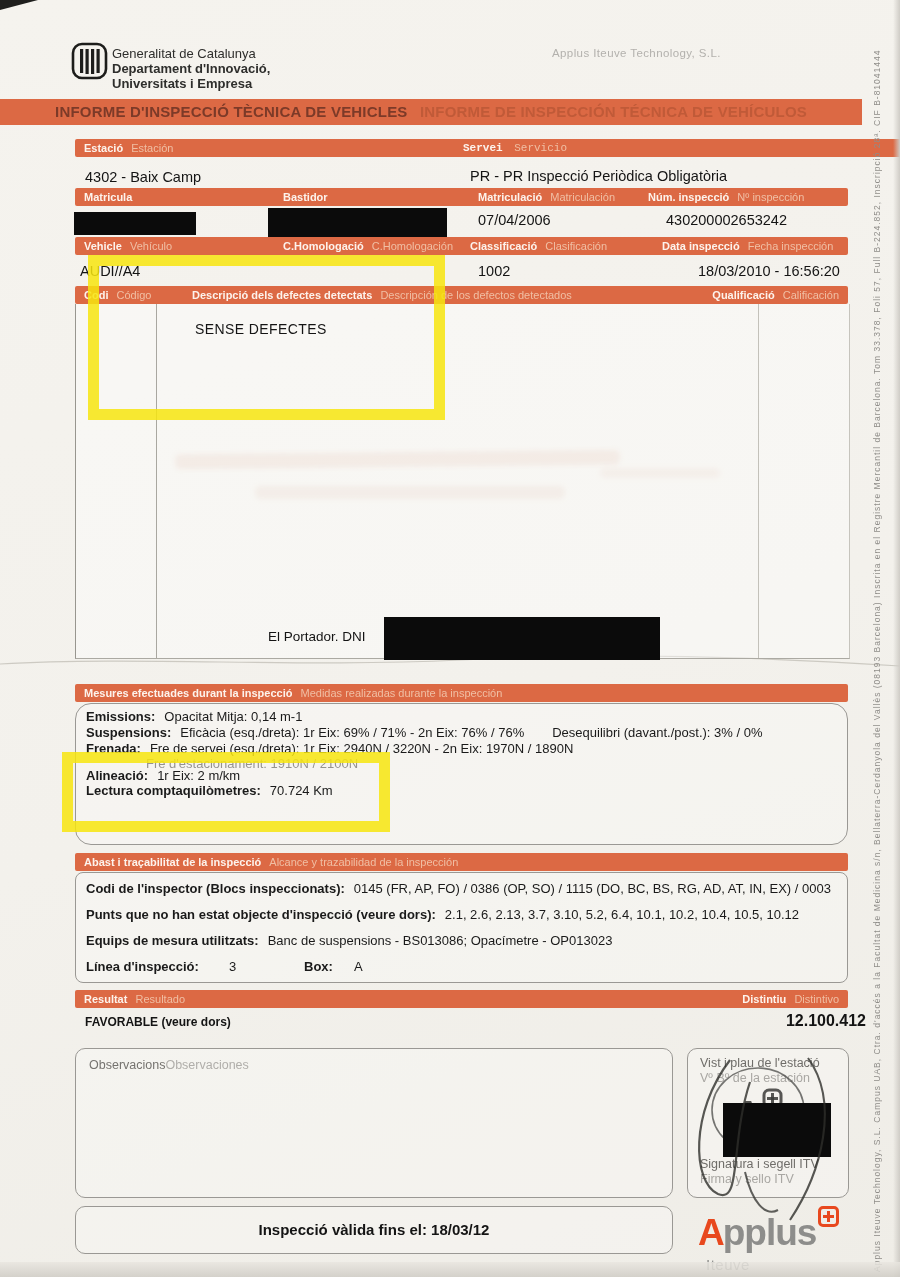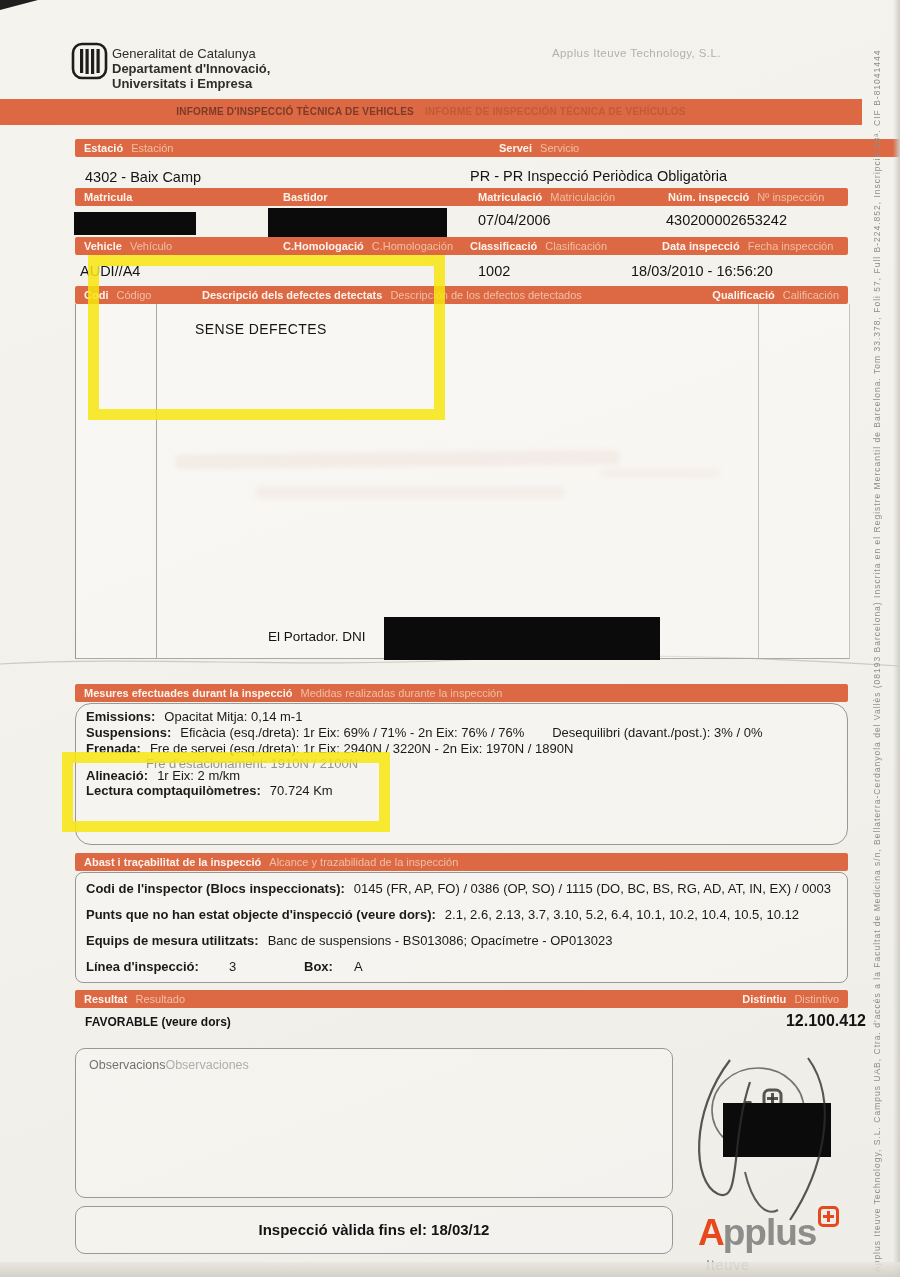--- a/index.html
+++ b/index.html
@@ -13,21 +13,21 @@
         background:linear-gradient(to right,rgba(0,0,0,0),#cfccc6);}
   .edge-bottom{position:absolute;left:0;bottom:0;width:100%;height:15px;
         background:linear-gradient(#e9e6e0,#cfccc5);opacity:.85;}
   .smudge{position:absolute;filter:blur(2.5px);border-radius:6px;}
   
   .org-logo{position:absolute;left:71px;top:42px;}
   .org-text{position:absolute;left:112px;top:46px;font-size:13px;line-height:15px;color:#2e2e2c;}
   .org-text .b{font-weight:bold;}
   .company-top{position:absolute;left:552px;top:47px;font-size:11.5px;color:#b3b1ad;letter-spacing:.4px;}
   .titlebar{position:absolute;left:0;top:99px;width:862px;height:26px;background:#dc6944;
-        text-align:center;font-size:10px;font-weight:bold;letter-spacing:.2px;line-height:26px;white-space:nowrap;}
+        text-align:center;font-size:15px;font-weight:bold;letter-spacing:.2px;line-height:26px;white-space:nowrap;}
   .titlebar .ca{color:#7c3a28;}
   .titlebar .es{color:#c05a38;margin-left:8px;}
   
   .obar{position:absolute;background:#dc6944;height:18px;border-radius:2px;font-size:11px;line-height:18px;}
   .obar .col,.obar .colr{position:absolute;top:0;white-space:nowrap;}
   .obar .colr{right:9px;}
   .obar .ca{font-weight:bold;color:#fdf3ec;}
   .obar .es{color:#f0bfa4;margin-left:5px;}
   
   .val{position:absolute;font-size:14.5px;color:#141414;white-space:nowrap;}
@@ -96,36 +96,36 @@
   <div class="titlebar">
     <span class="ca">INFORME D'INSPECCIÓ TÈCNICA DE VEHICLES</span>
     <span class="es">INFORME DE INSPECCIÓN TÉCNICA DE VEHÍCULOS</span>
   </div>
 
   <div class="obar" style="left:75px;top:139px;width:855px;">
     <span class="col" style="left:9px;">
       <span class="ca">Estació</span>
       <span class="es">Estación</span>
     </span>
-    <span class="col" style="left:424px;">
+    <span class="col" style="left:388px;font-family:Liberation Mono, monospace;">
       <span class="ca">Servei</span>
       <span class="es">Servicio</span>
     </span>
   </div>
   <div class="val" style="left:85px;top:169px;">4302 - Baix Camp</div>
   <div class="val" style="left:470px;top:168px;">PR - PR Inspecció Periòdica Obligatòria</div>
 
   <div class="obar" style="left:75px;top:188px;width:773px;">
     <span class="col" style="left:9px;"><span class="ca">Matricula</span></span>
     <span class="col" style="left:208px;"><span class="ca">Bastidor</span></span>
     <span class="col" style="left:403px;">
       <span class="ca">Matriculació</span>
       <span class="es">Matriculación</span>
     </span>
-    <span class="col" style="left:593px;">
+    <span class="col" style="left:573px;">
       <span class="ca">Núm. inspecció</span>
       <span class="es">Nº inspección</span>
     </span>
   </div>
   <div class="redact" style="left:74px;top:212px;width:122px;height:23px;"></div>
   <div class="redact" style="left:268px;top:208px;width:179px;height:29px;"></div>
   <div class="val" style="left:478px;top:212px;">07/04/2006</div>
   <div class="val" style="left:666px;top:212px;">430200002653242</div>
 
   <div class="obar" style="left:75px;top:237px;width:773px;">
@@ -141,28 +141,28 @@
       <span class="ca">Classificació</span>
       <span class="es">Clasificación</span>
     </span>
     <span class="col" style="left:587px;">
       <span class="ca">Data inspecció</span>
       <span class="es">Fecha inspección</span>
     </span>
   </div>
   <div class="val" style="left:80px;top:263px;">AUDI//A4</div>
   <div class="val" style="left:466px;top:263px;margin-left:12px;">1002</div>
-  <div class="val" style="left:631px;top:263px;">18/03/2010 - 16:56:20</div>
+  <div class="val" style="left:698px;top:263px;">18/03/2010 - 16:56:20</div>
 
   <div class="obar" style="left:75px;top:286px;width:773px;">
     <span class="col" style="left:9px;">
       <span class="ca">Codi</span>
       <span class="es">Código</span>
     </span>
-    <span class="col" style="left:119px;padding-left:8px;">
+    <span class="col" style="left:109px;padding-left:8px;">
       <span class="ca">Descripció dels defectes detectats</span>
       <span class="es">Descripción de los defectos detectados</span>
     </span>
     <span class="colr">
       <span class="ca">Qualificació</span>
       <span class="es">Calificación</span>
     </span>
   </div>
   <div class="dtable">
     <div class="vline" style="left:80px;"></div>
@@ -239,20 +239,26 @@
   </div>
   <div class="val b" style="left:85px;top:1015px;font-size:12px;">FAVORABLE (veure dors)</div>
   <div class="val b" style="right:34px;left:auto;top:1012px;font-size:16px;position:absolute;">12.100.412</div>
 
   <div class="rbox" style="left:75px;top:1048px;width:596px;height:148px;">
     <div class="grey-label" style="position:absolute;left:13px;top:9px;">
       <span>Observacions</span><span class="es2">Observaciones</span>
     </div>
   </div>
 
+  <div class="rbox" style="left:687px;top:1048px;width:160px;height:148px;">
+    <div class="sig-text" style="left:12px;top:7px;">Vist i plau de l'estació</div>
+    <div class="sig-text sub" style="left:12px;top:22px;color:#a9a7a3;">Vº Bº de la estación</div>
+    <div class="sig-text" style="left:12px;top:108px;">Signatura i segell ITV</div>
+    <div class="sig-text sub" style="left:12px;top:123px;color:#a9a7a3;">Firma y sello ITV</div>
+  </div>
 
   <svg style="position:absolute;left:690px;top:1052px;overflow:visible;" width="170" height="170">
     <ellipse cx="68" cy="58" rx="46" ry="42" fill="none" stroke="#4a4a47" stroke-width="1.6" opacity=".75"></ellipse>
     <text x="46" y="72" font-family="Liberation Sans, sans-serif" font-size="34" font-weight="bold" fill="#3a3a37" opacity=".85">A</text>
     <rect x="74" y="38" width="17" height="17" rx="5" fill="none" stroke="#3a3a37" stroke-width="3" opacity=".85"></rect>
     <line x1="82.5" y1="41" x2="82.5" y2="52" stroke="#3a3a37" stroke-width="3" opacity=".85"></line>
     <line x1="77" y1="46.5" x2="88" y2="46.5" stroke="#3a3a37" stroke-width="3" opacity=".85"></line>
   </svg>
   <div class="redact" style="left:723px;top:1103px;width:108px;height:54px;"></div>
   <svg style="position:absolute;left:690px;top:1052px;overflow:visible;" width="170" height="170">

